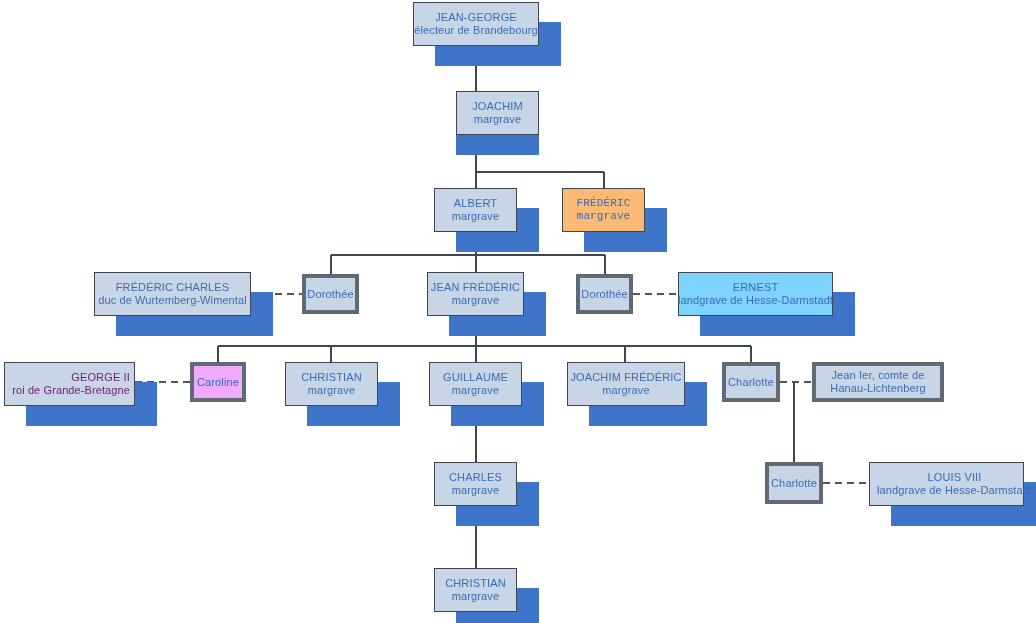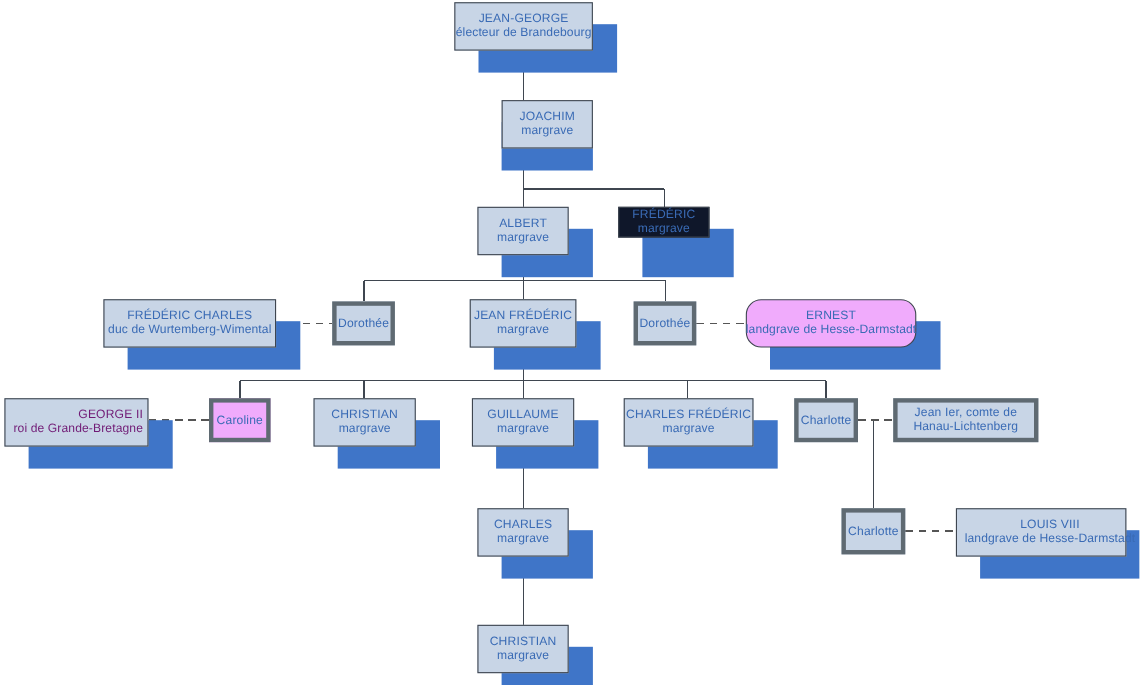--- a/index.html
+++ b/index.html
@@ -123,59 +123,59 @@
         <div class="t2">électeur de Brandebourg</div>
       </div>
       <div class="node heavy" style="left: 456px; top: 91px; width: 83px; height: 44px; background: rgb(200, 213, 230); color: rgb(58, 107, 181); border-color: rgb(63, 70, 80);">
         <div class="t1">JOACHIM</div>
         <div class="t2">margrave</div>
       </div>
       <div class="node heavy" style="left: 434px; top: 188px; width: 83px; height: 44px; background: rgb(200, 213, 230); color: rgb(58, 107, 181); border-color: rgb(63, 70, 80);">
         <div class="t1">ALBERT</div>
         <div class="t2">margrave</div>
       </div>
-      <div class="node heavy" style="left: 562px; top: 188px; width: 83px; height: 28px; background: #0f172a; color: rgb(58, 107, 181); border-color: rgb(63, 70, 80);">
+      <div class="node heavy" style="left: 562px; top: 188px; width: 83px; height: 44px; background: #fdba74; color: rgb(58, 107, 181); border-color: rgb(63, 70, 80); font-family: Liberation Mono, monospace;">
         <div class="t1">FRÉDÉRIC</div>
         <div class="t2">margrave</div>
       </div>
       <div class="node heavy" style="left: 94px; top: 272px; width: 157px; height: 44px; background: rgb(200, 213, 230); color: rgb(58, 107, 181); border-color: rgb(63, 70, 80);">
         <div class="t1">FRÉDÉRIC CHARLES</div>
         <div class="t2">duc de Wurtemberg-Wimental</div>
       </div>
       <div class="node small" style="left: 302px; top: 274px; width: 57px; height: 40px; background: rgb(200, 213, 230); color: rgb(58, 107, 181); border-color: rgb(95, 106, 114);">
         <div class="t1">Dorothée</div>
       </div>
       <div class="node heavy" style="left: 427px; top: 272px; width: 97px; height: 44px; background: rgb(200, 213, 230); color: rgb(58, 107, 181); border-color: rgb(63, 70, 80);">
         <div class="t1">JEAN FRÉDÉRIC</div>
         <div class="t2">margrave</div>
       </div>
       <div class="node small" style="left: 576px; top: 274px; width: 57px; height: 40px; background: rgb(200, 213, 230); color: rgb(58, 107, 181); border-color: rgb(95, 106, 114);">
         <div class="t1">Dorothée</div>
       </div>
-      <div class="node heavy" style="left: 678px; top: 272px; width: 155px; height: 44px; background: #f0abfc; color: rgb(58, 107, 181); border-color: rgb(63, 70, 80); border-radius: 14px;">
+      <div class="node heavy" style="left: 678px; top: 272px; width: 155px; height: 44px; background: #7dd3fc; color: rgb(58, 107, 181); border-color: rgb(63, 70, 80);">
         <div class="t1">ERNEST</div>
         <div class="t2">landgrave de Hesse-Darmstadt</div>
       </div>
       <div class="node heavy" style="left: 4px; top: 362px; width: 131px; height: 44px; background: rgb(200, 213, 230); color: #701a75; border-color: rgb(63, 70, 80); align-items: flex-end;">
         <div class="t1">GEORGE II</div>
         <div class="t2">roi de Grande-Bretagne</div>
       </div>
       <div class="node small" style="left: 190px; top: 362px; width: 56px; height: 40px; background: #f0abfc; color: rgb(58, 107, 181); border-color: rgb(95, 106, 114);">
         <div class="t1">Caroline</div>
       </div>
       <div class="node heavy" style="left: 285px; top: 362px; width: 93px; height: 44px; background: rgb(200, 213, 230); color: rgb(58, 107, 181); border-color: rgb(63, 70, 80);">
         <div class="t1">CHRISTIAN</div>
         <div class="t2">margrave</div>
       </div>
       <div class="node heavy" style="left: 429px; top: 362px; width: 93px; height: 44px; background: rgb(200, 213, 230); color: rgb(58, 107, 181); border-color: rgb(63, 70, 80);">
         <div class="t1">GUILLAUME</div>
         <div class="t2">margrave</div>
       </div>
       <div class="node heavy" style="left: 567px; top: 362px; width: 118px; height: 44px; background: rgb(200, 213, 230); color: rgb(58, 107, 181); border-color: rgb(63, 70, 80);">
-        <div class="t1">CHARLES FRÉDÉRIC</div>
+        <div class="t1">JOACHIM FRÉDÉRIC</div>
         <div class="t2">margrave</div>
       </div>
       <div class="node small" style="left: 722px; top: 362px; width: 58px; height: 40px; background: rgb(200, 213, 230); color: rgb(58, 107, 181); border-color: rgb(95, 106, 114);">
         <div class="t1">Charlotte</div>
       </div>
       <div class="node small" style="left: 812px; top: 362px; width: 132px; height: 40px; background: rgb(200, 213, 230); color: rgb(58, 107, 181); border-color: rgb(95, 106, 114);">
         <div class="t1">Jean Ier, comte de</div>
         <div class="t2">Hanau-Lichtenberg</div>
       </div>
       <div class="node heavy" style="left: 434px; top: 462px; width: 83px; height: 44px; background: rgb(200, 213, 230); color: rgb(58, 107, 181); border-color: rgb(63, 70, 80);">

